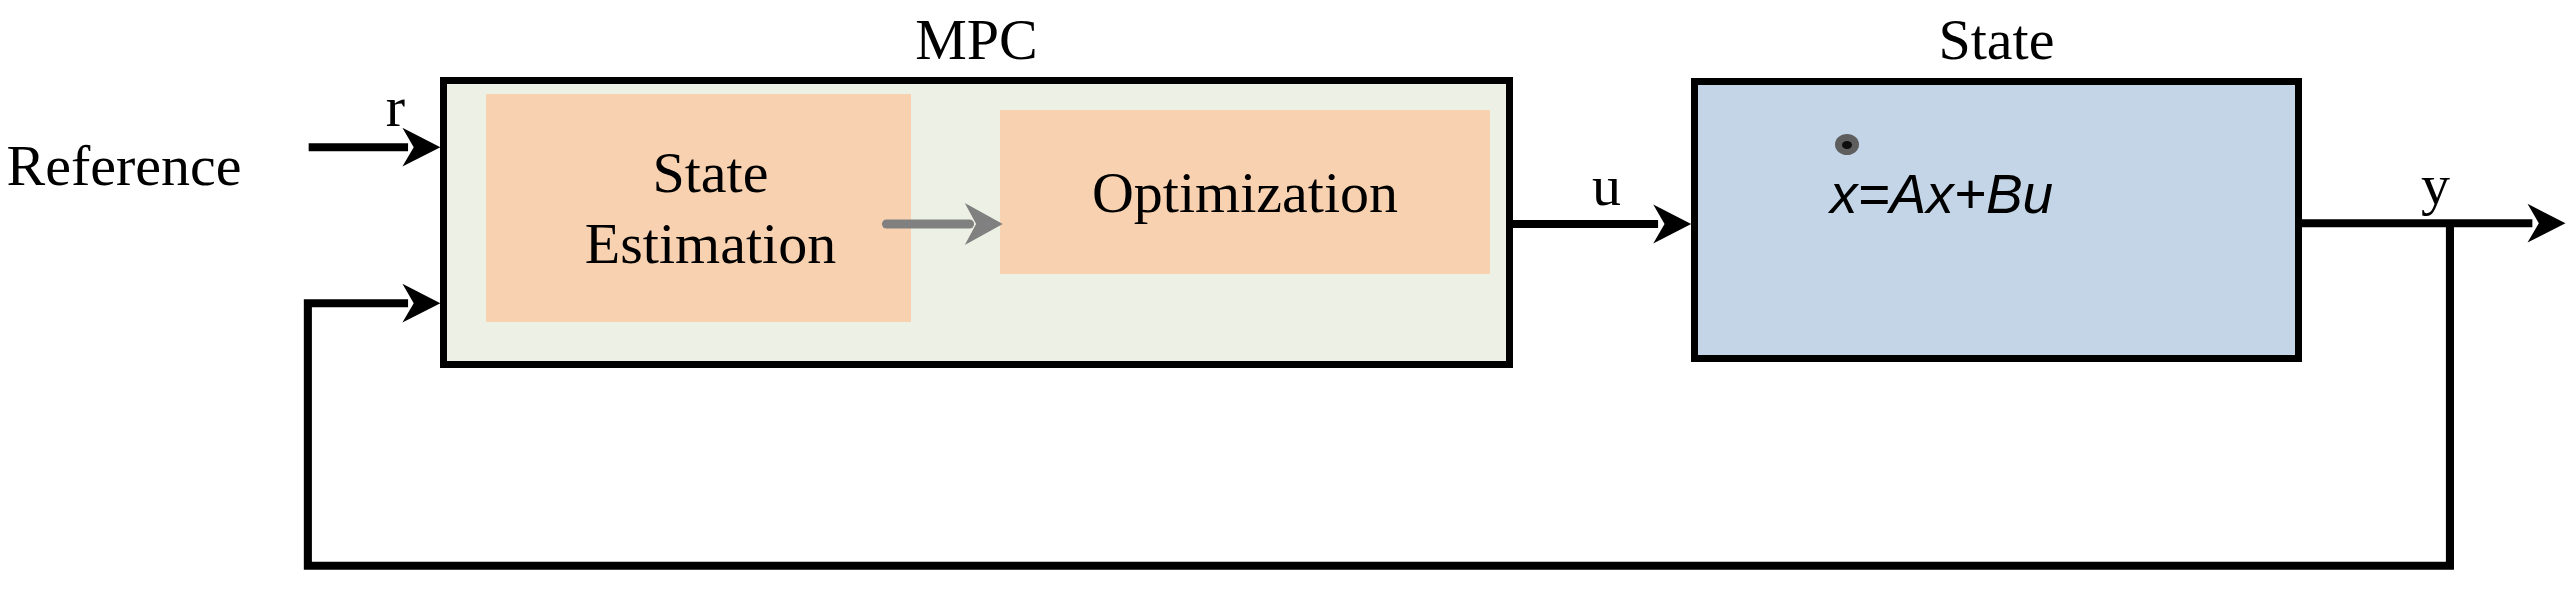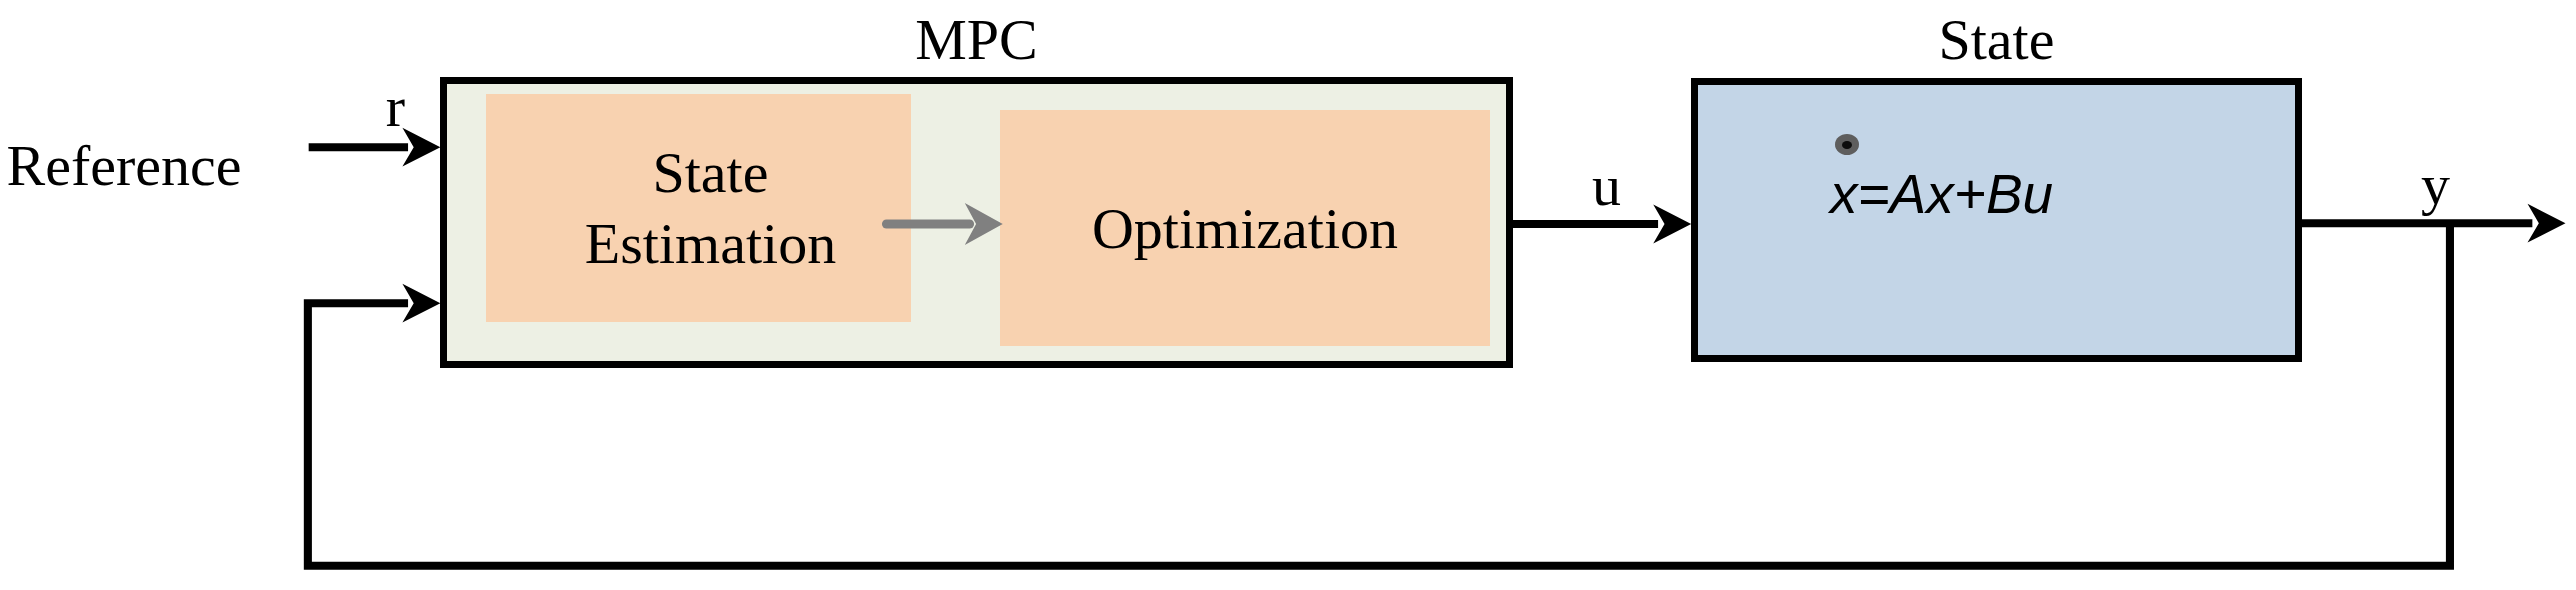--- a/index.html
+++ b/index.html
@@ -20,21 +20,21 @@
   .plant-box{
     left:1691px;top:78px;width:611px;height:284px;
     background:#c3d5e7;border:7.3px solid #000;
   }
   .module{
     position:absolute;background:#f8d2b0;
     display:flex;align-items:center;justify-content:center;
     text-align:center;font-size:58px;line-height:71px;
   }
   .se-box{left:486px;top:94px;width:401px;height:228px;padding-left:24px;}
-  .opt-box{left:1000px;top:110px;width:490px;height:236px;font-family:Liberation Serif, serif;}
+  .opt-box{left:1000px;top:110px;width:490px;height:164px;font-family:Liberation Serif, serif;}
   
   .title{
     position:absolute;text-align:center;
     font-size:58px;line-height:65px;
   }
   .mpc-title{left:440px;top:6.5px;width:1073px;}
   .plant-title{left:1691px;top:6.5px;width:611px;}
   .ref-label{position:absolute;left:6.5px;top:113px;font-size:58px;line-height:71px;margin-top:17px;}
   .sig{position:absolute;font-size:58px;line-height:71px;text-align:center;width:97px;}
   .r-label{left:347px;top:71px;}

